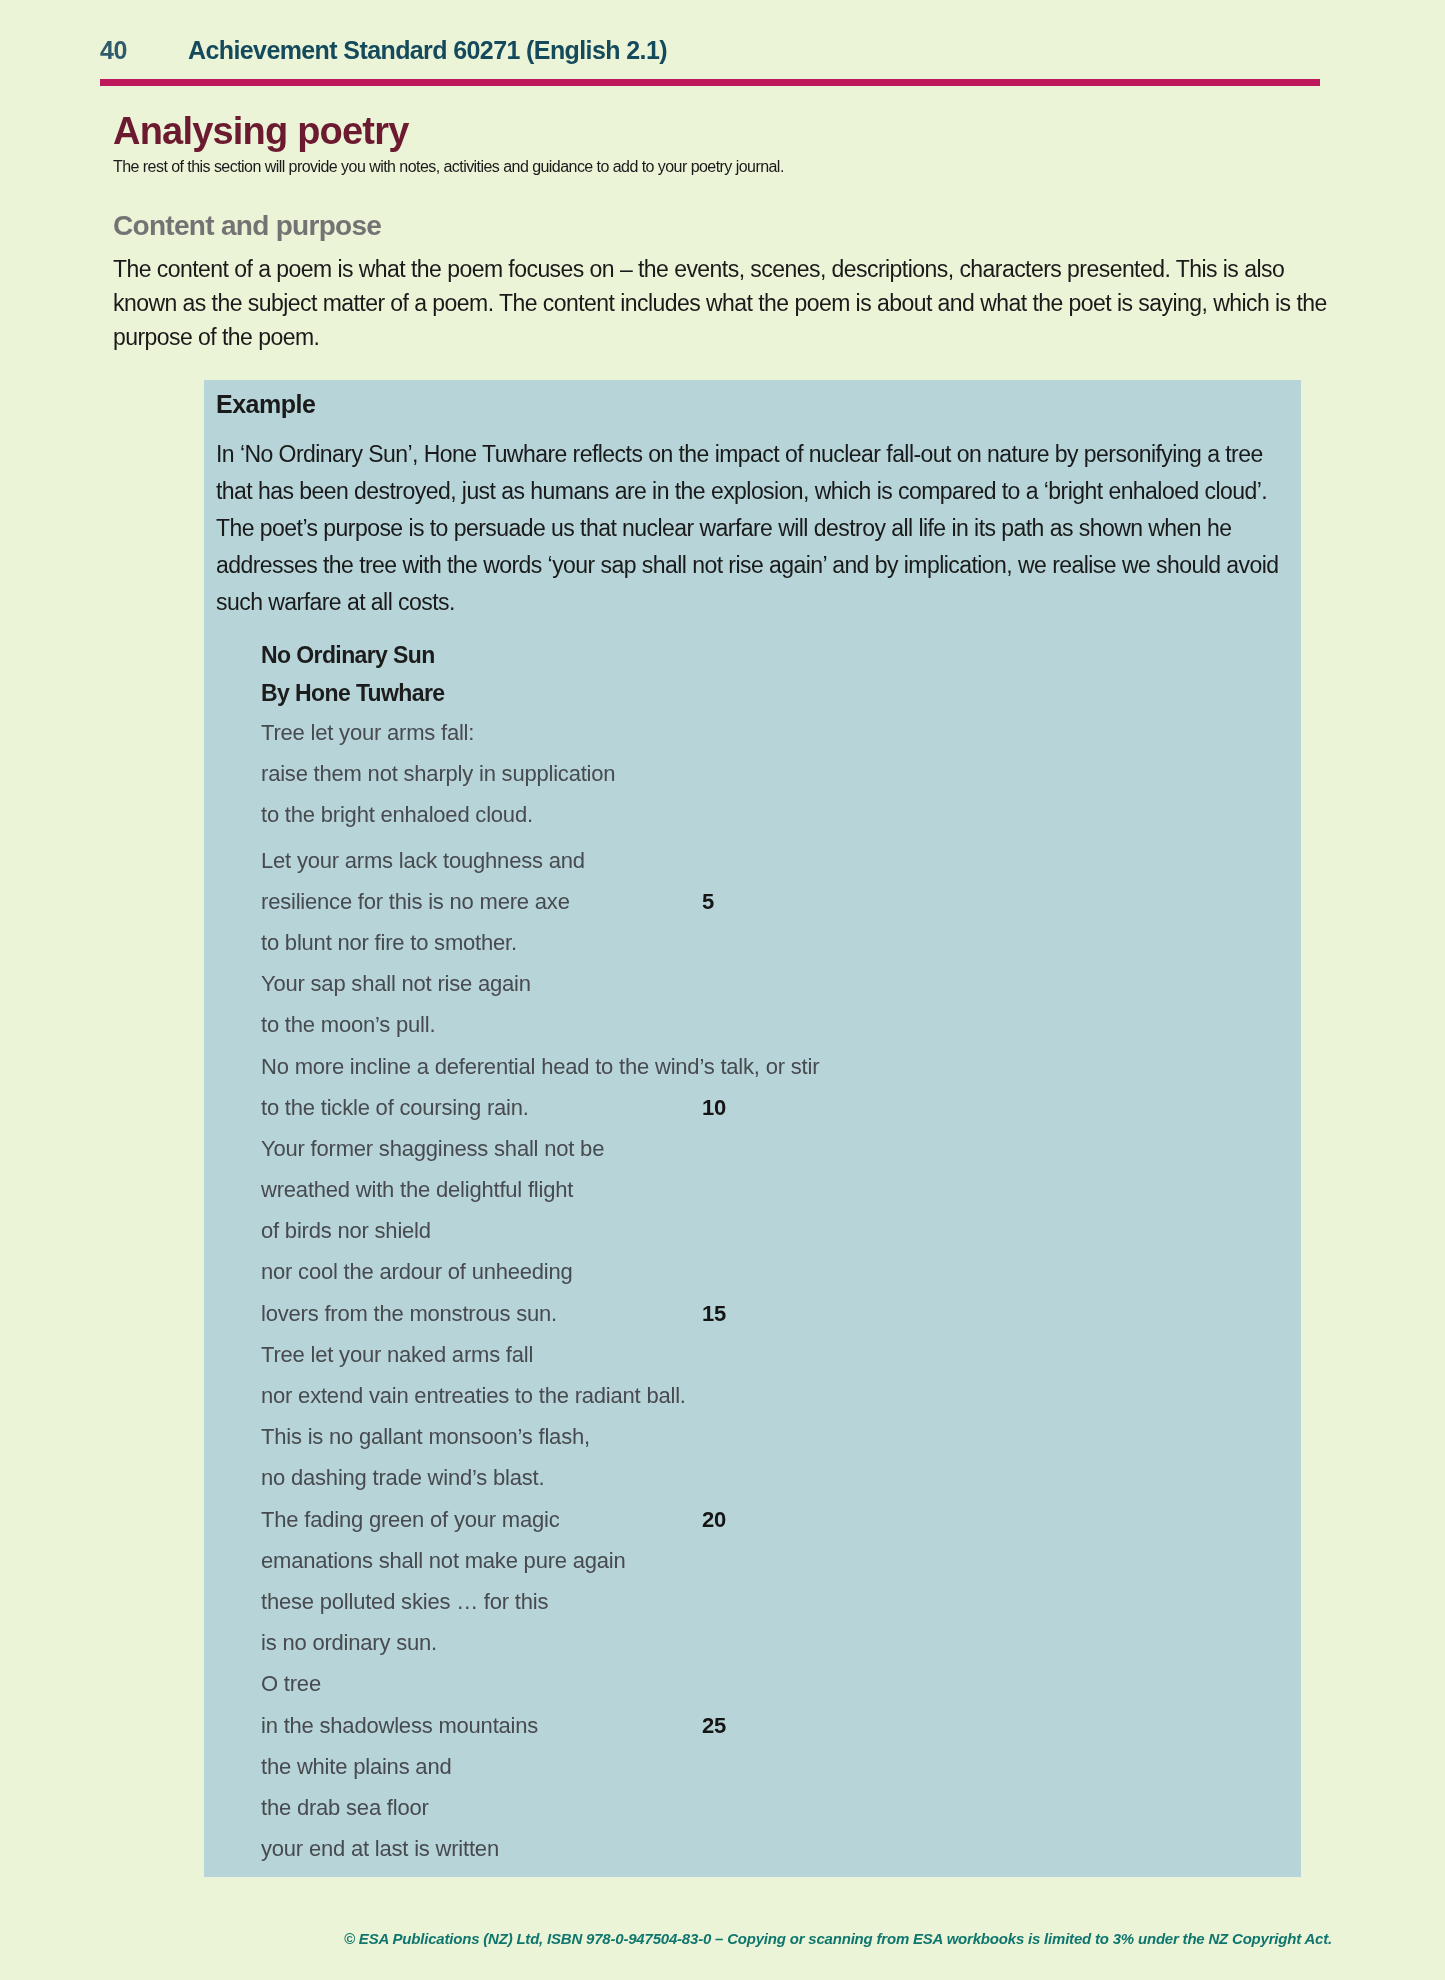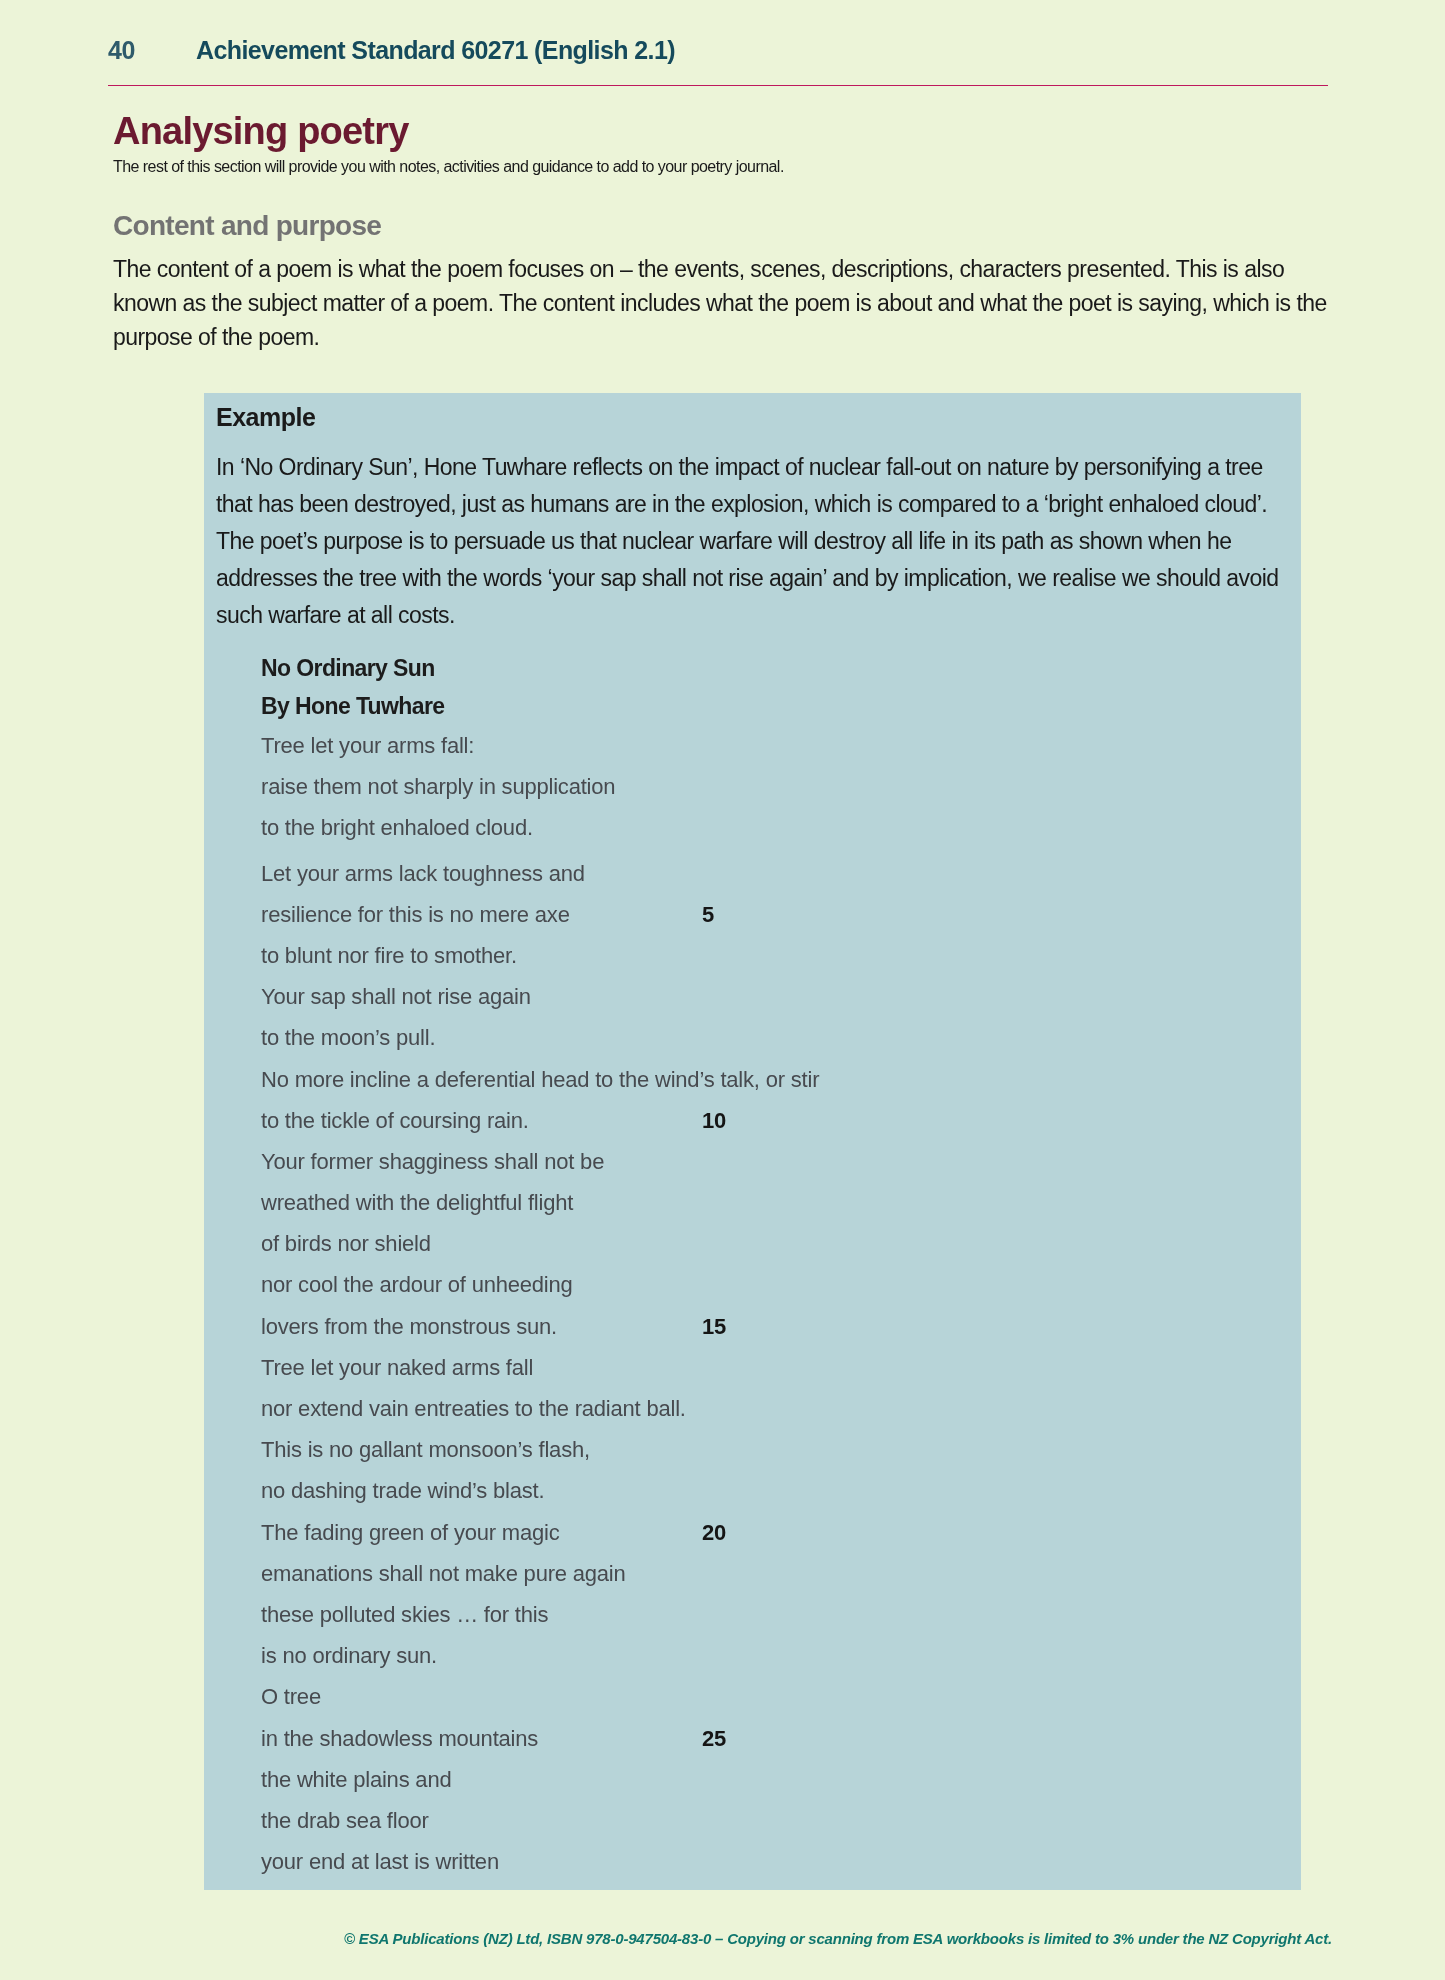--- a/index.html
+++ b/index.html
@@ -5,22 +5,22 @@
   html, body { margin: 0; padding: 0; }
   body {
     width: 1445px; height: 1980px;
     background: #ecf4d8;
     position: relative;
     overflow: hidden;
     font-family: "Liberation Sans", sans-serif;
     color: #1a1a1a;
   }
   .header {
-    position: absolute; left: 108px; top: 30px; width: 1220px; height: 56px;
-    border-bottom: 1px solid #be185d;
+    position: absolute; left: 100px; top: 30px; width: 1220px; height: 56px;
+    border-bottom: 7px solid #be185d;
     box-sizing: border-box;
   }
   .header .pageno {
     position: absolute; left: 0; top: 6px;
     font-size: 25px; font-weight: bold; color: #2f5b6b;
     font-family: "Liberation Sans", sans-serif;
     letter-spacing: -0.5px;
   }
   .header .std {
     position: absolute; left: 88px; top: 6px;
@@ -40,21 +40,21 @@
   .h2 {
     position: absolute; left: 113px; top: 210px;
     font-size: 28px; font-weight: bold; color: #737373;
     letter-spacing: -0.7px;
   }
   .content-para {
     position: absolute; left: 113px; top: 252px; width: 1225px;
     font-size: 23px; line-height: 34px; letter-spacing: -0.55px;
   }
   .example-box {
-    position: absolute; left: 204px; top: 393px; width: 1097px; height: 1497px;
+    position: absolute; left: 204px; top: 380px; width: 1097px; height: 1497px;
     background: #b7d4d8;
   }
   .ex-title {
     position: absolute; left: 12px; top: 10px;
     font-size: 25px; font-weight: bold; letter-spacing: -0.5px;
   }
   .ex-para {
     position: absolute; left: 12px; top: 56px; width: 1075px;
     font-size: 23px; line-height: 37px; letter-spacing: -0.55px;
   }

